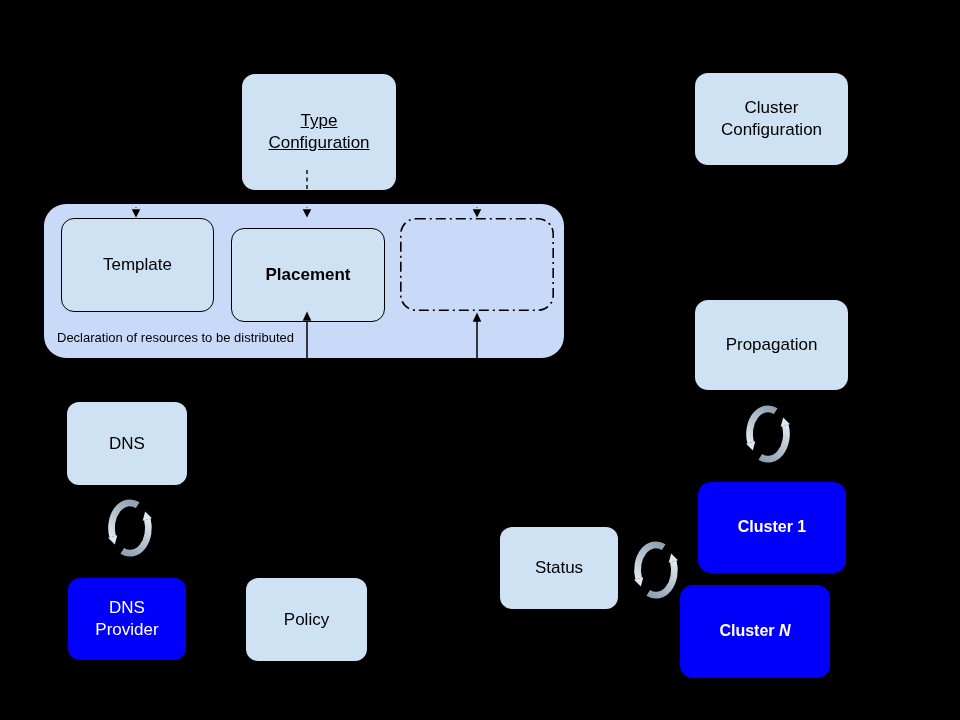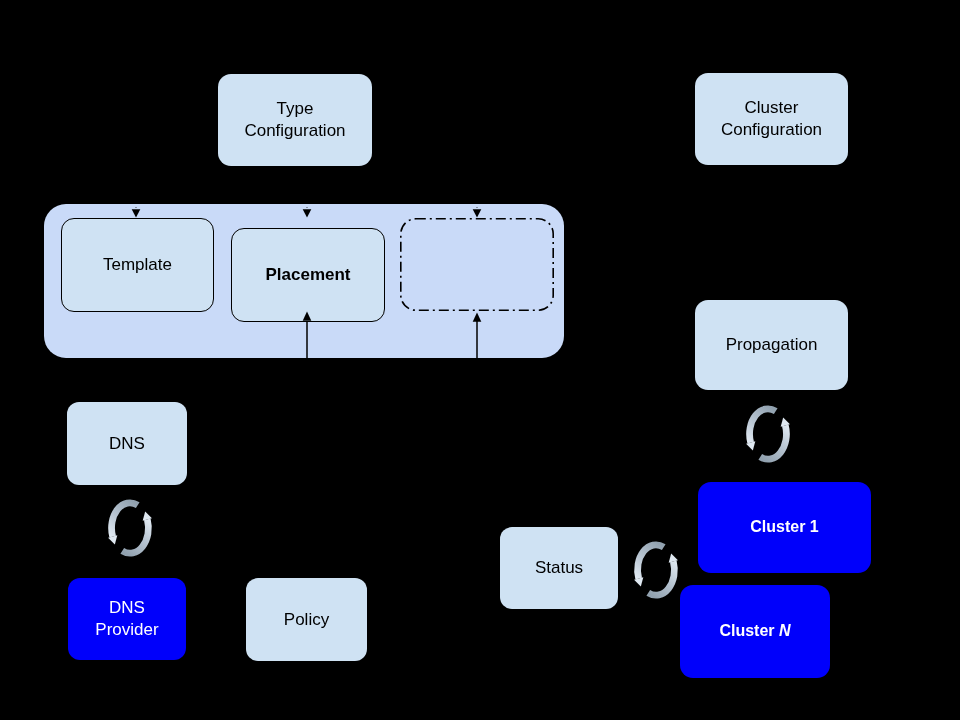--- a/index.html
+++ b/index.html
@@ -46,31 +46,32 @@
           <path d="M 14.3 55.1 L 7.3 48.2 L 16.9 45.6 Z" fill="#dfe8f1"></path>
         </g>
         <g transform="rotate(180 30 38)">
           <path d="M 38 14.4 A 19 26 0 0 0 12.1 46.9" fill="none" stroke="url(#syncGradA)" stroke-width="7"></path>
           <path d="M 14.3 55.1 L 7.3 48.2 L 16.9 45.6 Z" fill="#dfe8f1"></path>
         </g>
       </g>
     </defs>
   </svg>
 
-  <div class="node" style="left:218px;top:74px;width:154px;height:92px;">
+  <div class="node" style="left:242px;top:74px;width:154px;height:116px;text-decoration:underline;">
     <div>Type</div>
     <div>Configuration</div>
   </div>
 
   <div class="node" style="left:695px;top:73px;width:153px;height:92px;">
     <div>Cluster</div>
     <div>Configuration</div>
   </div>
 
   <div id="container-box"></div>
+  <div id="container-caption">Declaration of resources to be distributed</div>
 
   <div class="node bordered" style="left:61px;top:218px;width:151px;height:92px;">
     <div>Template</div>
   </div>
 
   <div class="node bordered" style="left:231px;top:228px;width:152px;height:92px;font-weight:bold;">
     <div>Placement</div>
   </div>
 
 
@@ -85,21 +86,21 @@
   </div>
 
   <div class="node" style="left:695px;top:300px;width:153px;height:90px;">
     <div>Propagation</div>
   </div>
 
   <div class="node" style="left:246px;top:578px;width:121px;height:83px;border-radius:12px;">
     <div>Policy</div>
   </div>
 
-  <div class="node blue" style="left:698px;top:482px;width:173px;height:91px;">
+  <div class="node blue" style="left:698px;top:482px;width:148px;height:91px;">
     <div>
       <span>Cluster</span><span class="suffix">1</span>
     </div>
   </div>
 
   <div class="node blue" style="left:680px;top:585px;width:150px;height:93px;">
     <div>
       <span>Cluster</span><span class="suffix it">N</span>
     </div>
   </div>

